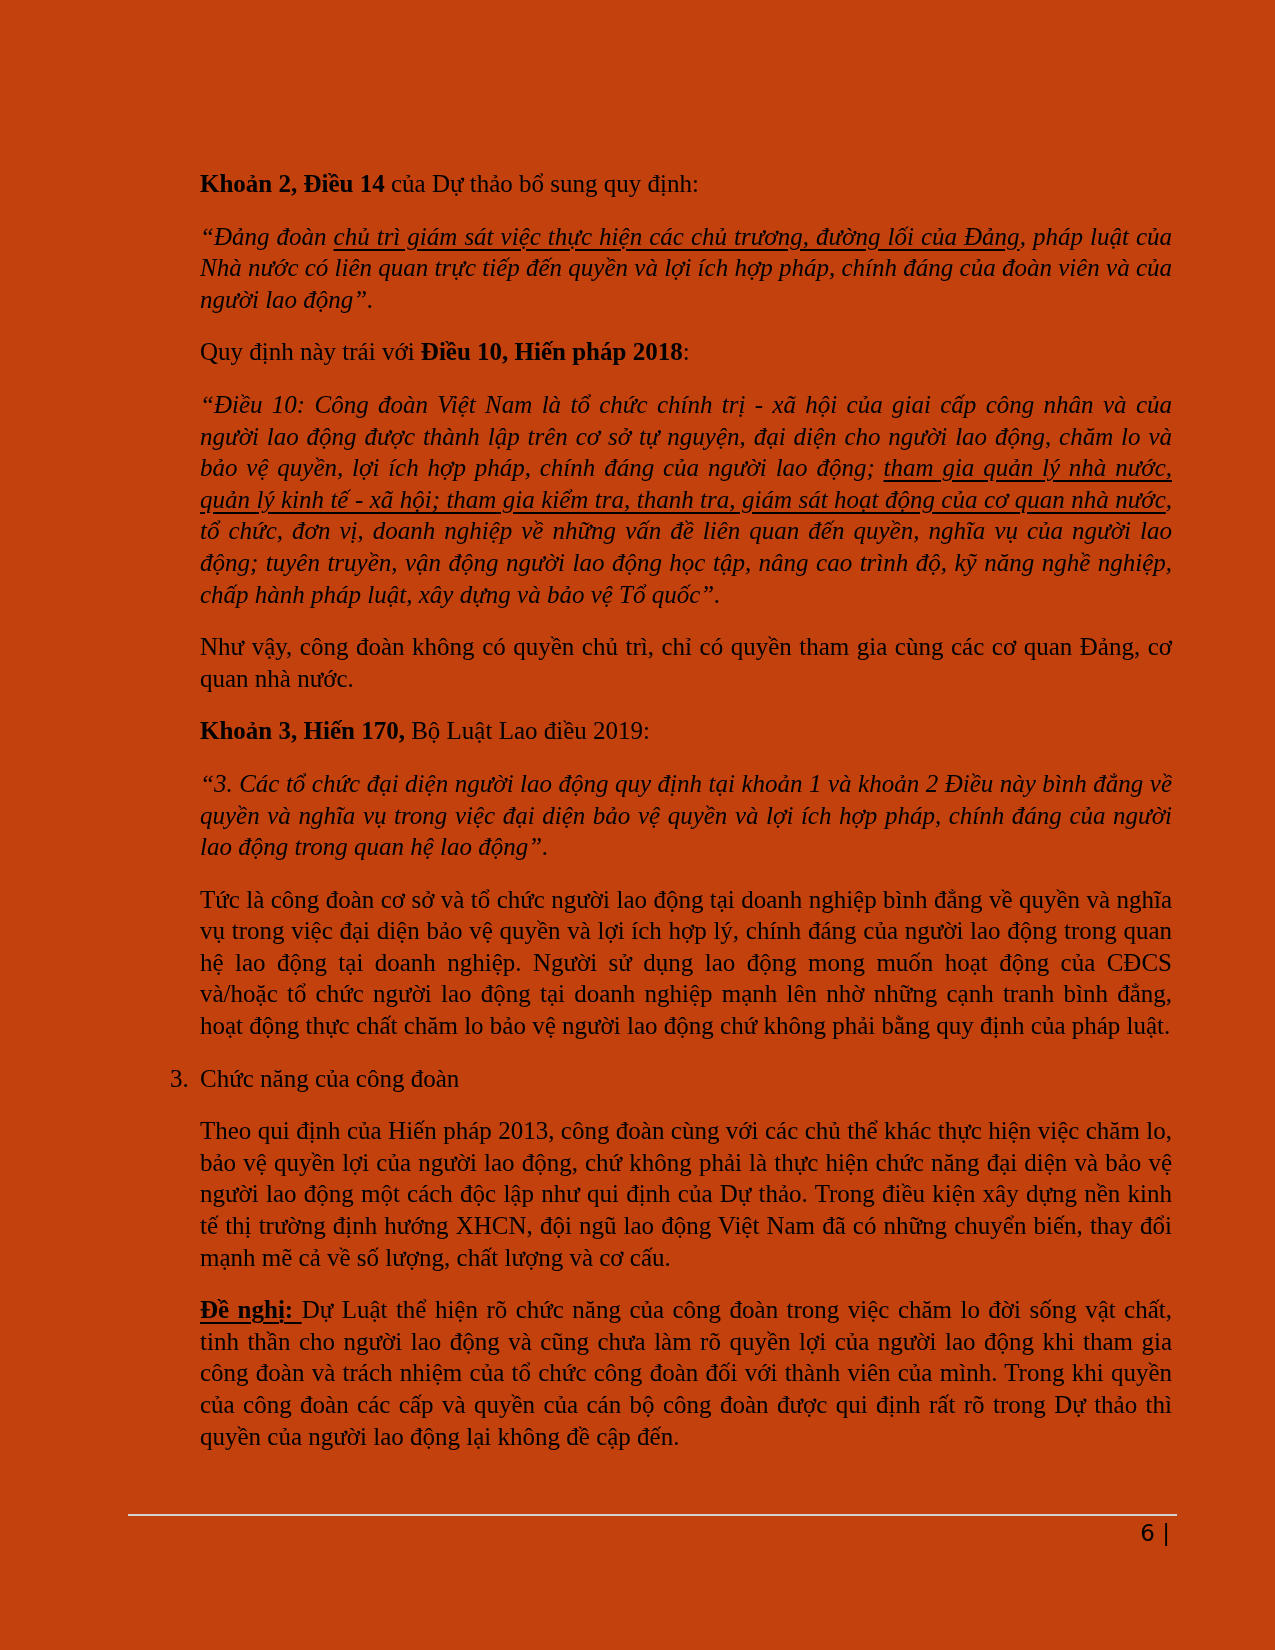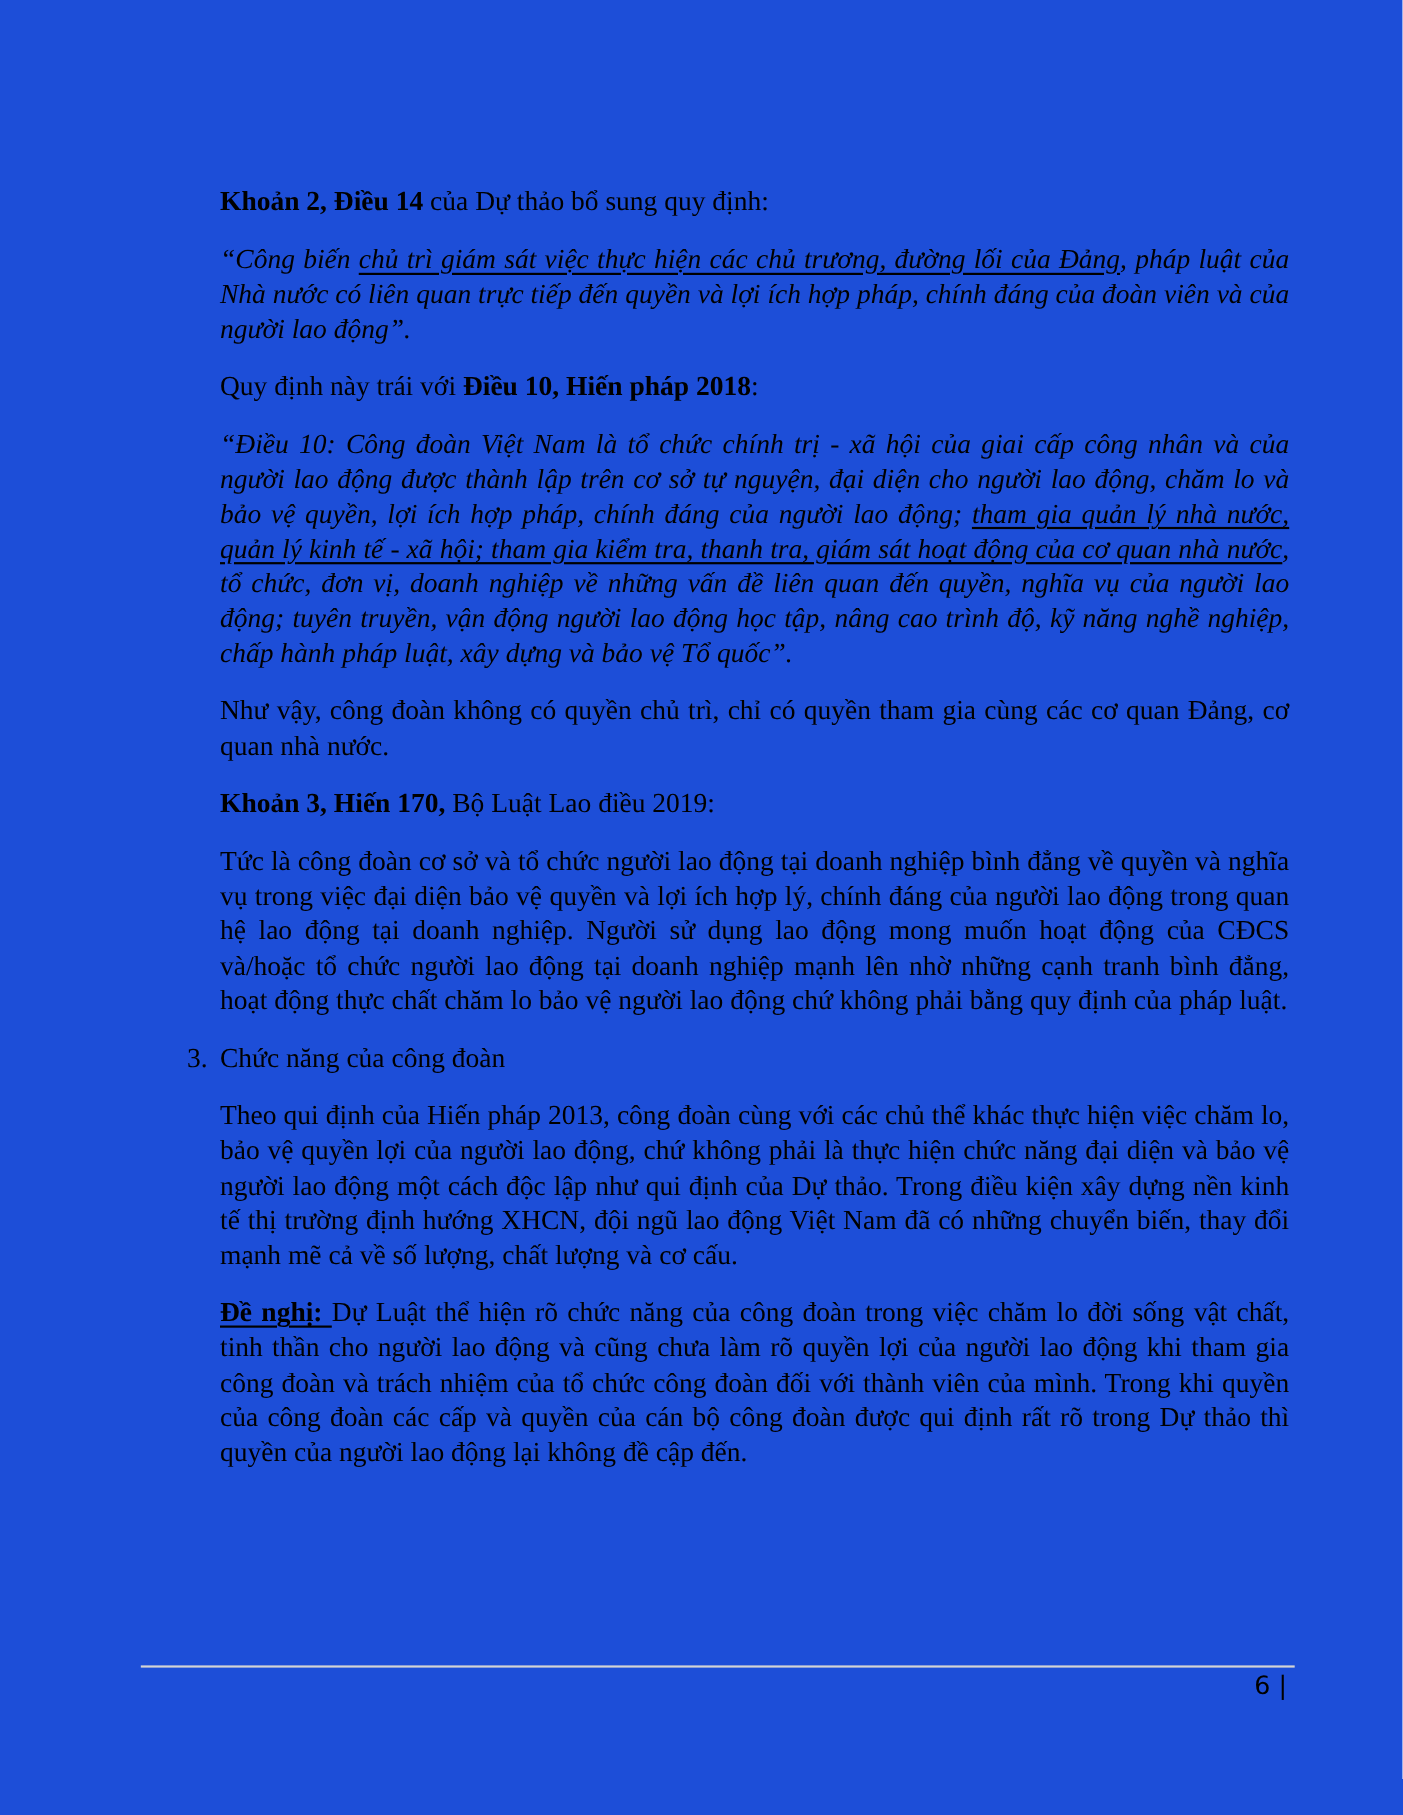--- a/index.html
+++ b/index.html
@@ -1,20 +1,20 @@
 <!DOCTYPE html>
 <html><head>
 <meta charset="utf-8">
 <style>
   html, body { margin: 0; padding: 0; background: #ffffff; }
   .page {
     position: relative;
     width: 1275px;
     height: 1650px;
-    background: #1d4ed8;
+    background: #c2410c;
     overflow: hidden;
     color: #000000;
     font-family: "Liberation Serif", "DejaVu Serif", serif;
     font-size: 25px;
     line-height: 31.6px;
   }
   .content {
     position: absolute;
     top: 168px;
     left: 200px;
@@ -56,30 +56,31 @@
   }
 </style>
 </head>
 <body>
 
 <div class="page">
   <div class="content">
 
     <p class="indent"><b>Khoản 2, Điều 14</b><span> của Dự thảo bổ sung quy định:</span></p>
 
-    <p class="quote"><span>“Công biến </span><u>chủ trì giám sát việc thực hiện các chủ trương, đường lối của Đảng</u><span>, pháp luật của Nhà nước có liên quan trực tiếp đến quyền và lợi ích hợp pháp, chính đáng của đoàn viên và của người lao động”.</span></p>
+    <p class="quote"><span>“Đảng đoàn </span><u>chủ trì giám sát việc thực hiện các chủ trương, đường lối của Đảng</u><span>, pháp luật của Nhà nước có liên quan trực tiếp đến quyền và lợi ích hợp pháp, chính đáng của đoàn viên và của người lao động”.</span></p>
 
     <p class="body-par"><span>Quy định này trái với </span><b>Điều 10, Hiến pháp 2018</b><span>:</span></p>
 
     <p class="quote"><span>“Điều 10: Công đoàn Việt Nam là tổ chức chính trị - xã hội của giai cấp công nhân và của người lao động được thành lập trên cơ sở tự nguyện, đại diện cho người lao động, chăm lo và bảo vệ quyền, lợi ích hợp pháp, chính đáng của người lao động; </span><u>tham gia quản lý nhà nước, quản lý kinh tế - xã hội; tham gia kiểm tra, thanh tra, giám sát hoạt động của cơ quan nhà nước</u><span>, tổ chức, đơn vị, doanh nghiệp về những vấn đề liên quan đến quyền, nghĩa vụ của người lao động; tuyên truyền, vận động người lao động học tập, nâng cao trình độ, kỹ năng nghề nghiệp, chấp hành pháp luật, xây dựng và bảo vệ Tổ quốc”.</span></p>
 
     <p class="body-par">Như vậy, công đoàn không có quyền chủ trì, chỉ có quyền tham gia cùng các cơ quan Đảng, cơ quan nhà nước.</p>
 
     <p class="body-par"><b>Khoản 3, Hiến 170,</b><span> Bộ Luật Lao điều 2019:</span></p>
 
+    <p class="quote">“3. Các tổ chức đại diện người lao động quy định tại khoản 1 và khoản 2 Điều này bình đẳng về quyền và nghĩa vụ trong việc đại diện bảo vệ quyền và lợi ích hợp pháp, chính đáng của người lao động trong quan hệ lao động”.</p>
 
     <p class="body-par">Tức là công đoàn cơ sở và tổ chức người lao động tại doanh nghiệp bình đẳng về quyền và nghĩa vụ trong việc đại diện bảo vệ quyền và lợi ích hợp lý, chính đáng của người lao động trong quan hệ lao động tại doanh nghiệp. Người sử dụng lao động mong muốn hoạt động của CĐCS và/hoặc tổ chức người lao động tại doanh nghiệp mạnh lên nhờ những cạnh tranh bình đẳng, hoạt động thực chất chăm lo bảo vệ người lao động chứ không phải bằng quy định của pháp luật.</p>
 
     <div class="sec-heading"><span class="sec-num">3.</span><span>Chức năng của công đoàn</span></div>
 
     <p class="body-par">Theo qui định của Hiến pháp 2013, công đoàn cùng với các chủ thể khác thực hiện việc chăm lo, bảo vệ quyền lợi của người lao động, chứ không phải là thực hiện chức năng đại diện và bảo vệ người lao động một cách độc lập như qui định của Dự thảo. Trong điều kiện xây dựng nền kinh tế thị trường định hướng XHCN, đội ngũ lao động Việt Nam đã có những chuyển biến, thay đổi mạnh mẽ cả về số lượng, chất lượng và cơ cấu.</p>
 
     <p class="body-par"><u><b>Đề nghị: </b></u><span> Dự Luật thể hiện rõ chức năng của công đoàn trong việc chăm lo đời sống vật chất, tinh thần cho người lao động và cũng chưa làm rõ quyền lợi của người lao động khi tham gia công đoàn và trách nhiệm của tổ chức công đoàn đối với thành viên của mình. Trong khi quyền của công đoàn các cấp và quyền của cán bộ công đoàn được qui định rất rõ trong Dự thảo thì quyền của người lao động lại không đề cập đến.</span></p>
 
 

